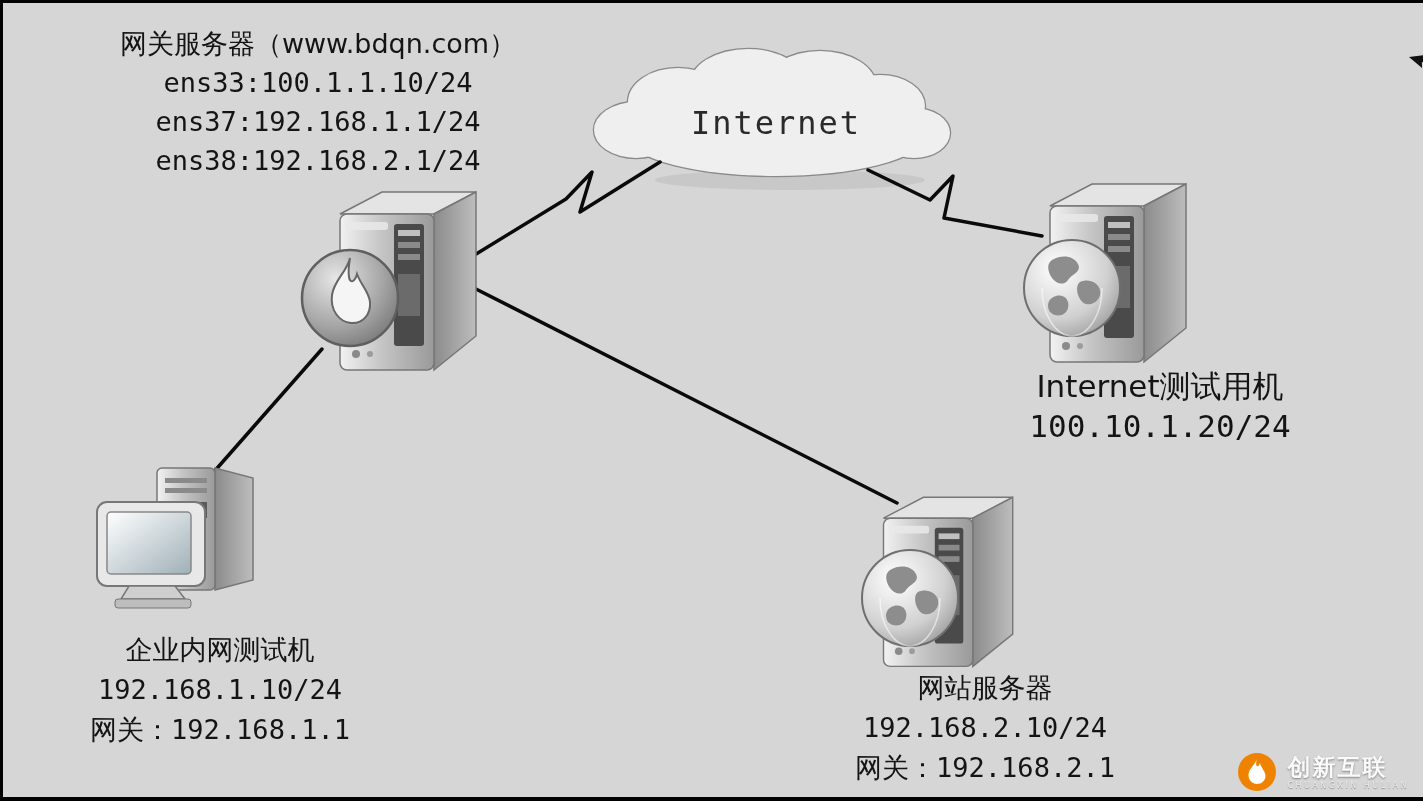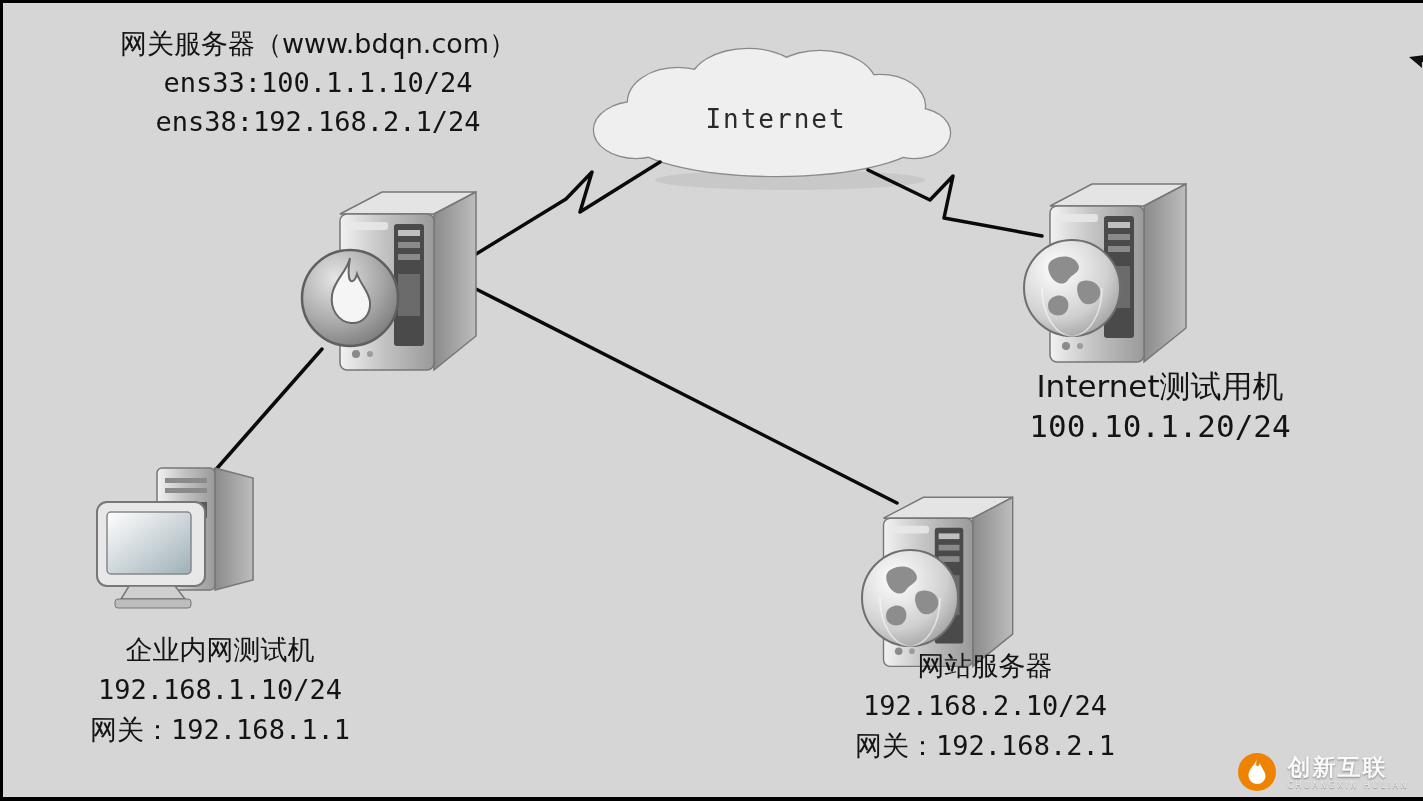--- a/index.html
+++ b/index.html
@@ -14,25 +14,25 @@
   .svg-layer { position:absolute; left:0; top:0; }
 
   .label-block { position:absolute; text-align:center;margin-top:6px; }
   .lbl { white-space:nowrap; }
   .cjk  { font-family:"DejaVu Sans","Liberation Sans",sans-serif; }
   .mono { font-family:"DejaVu Sans Mono","Liberation Mono",monospace; }
 
   .gw-block   { left:88px;  top:18px;  width:460px; font-size:27px; line-height:39px; }
   .itest-block{ left:995px; top:360px; width:330px; font-size:31px; line-height:40px; }
   .lan-block  { left:55px;  top:624px; width:330px; font-size:27px; line-height:40px; }
-  .web-block  { left:805px; top:640px; width:360px; font-size:27px; line-height:40px; }
+  .web-block  { left:805px; top:662px; width:360px; font-size:27px; line-height:40px; }
 
   .cloud-label {
     position:absolute; left:656px; top:104px; width:240px; text-align:center;
-    font-size:26px; letter-spacing:2px; color:#2a2a2a;
+    font-size:32px; letter-spacing:2px; color:#2a2a2a;
     font-family:"DejaVu Sans Mono","Liberation Mono",monospace;
   }
 
   .watermark { position:absolute; right:14px; bottom:8px; display:flex; align-items:center; gap:9px; }
   .wm-text  { display:flex; flex-direction:column; line-height:1.15; }
   .wm-brand { font-size:23px; font-weight:bold; color:#fafafa; letter-spacing:2px;
               text-shadow:0 1px 2px rgba(0,0,0,.4); }
   .wm-sub   { font-size:8px; color:#ececec; letter-spacing:2.5px;
               text-shadow:0 1px 1px rgba(0,0,0,.35); }
 </style>
@@ -160,20 +160,21 @@
     <g transform="translate(1409,57) rotate(-50)">
       <path d="M0,0 L0,17 L4.5,13 L7.5,20 L10.5,18.5 L7.5,12 L13,12 Z" fill="#111"></path>
     </g>
   </svg>
 
   <div class="cloud-label">Internet</div>
 
   <div class="label-block gw-block">
     <div class="lbl cjk">网关服务器（www.bdqn.com）</div>
     <div class="lbl mono">ens33:100.1.1.10/24</div>
+    <div class="lbl mono">ens37:192.168.1.1/24</div>
     <div class="lbl mono">ens38:192.168.2.1/24</div>
   </div>
 
   <div class="label-block itest-block">
     <div class="lbl cjk">Internet测试用机</div>
     <div class="lbl mono">100.10.1.20/24</div>
   </div>
 
   <div class="label-block lan-block">
     <div class="lbl cjk">企业内网测试机</div>

